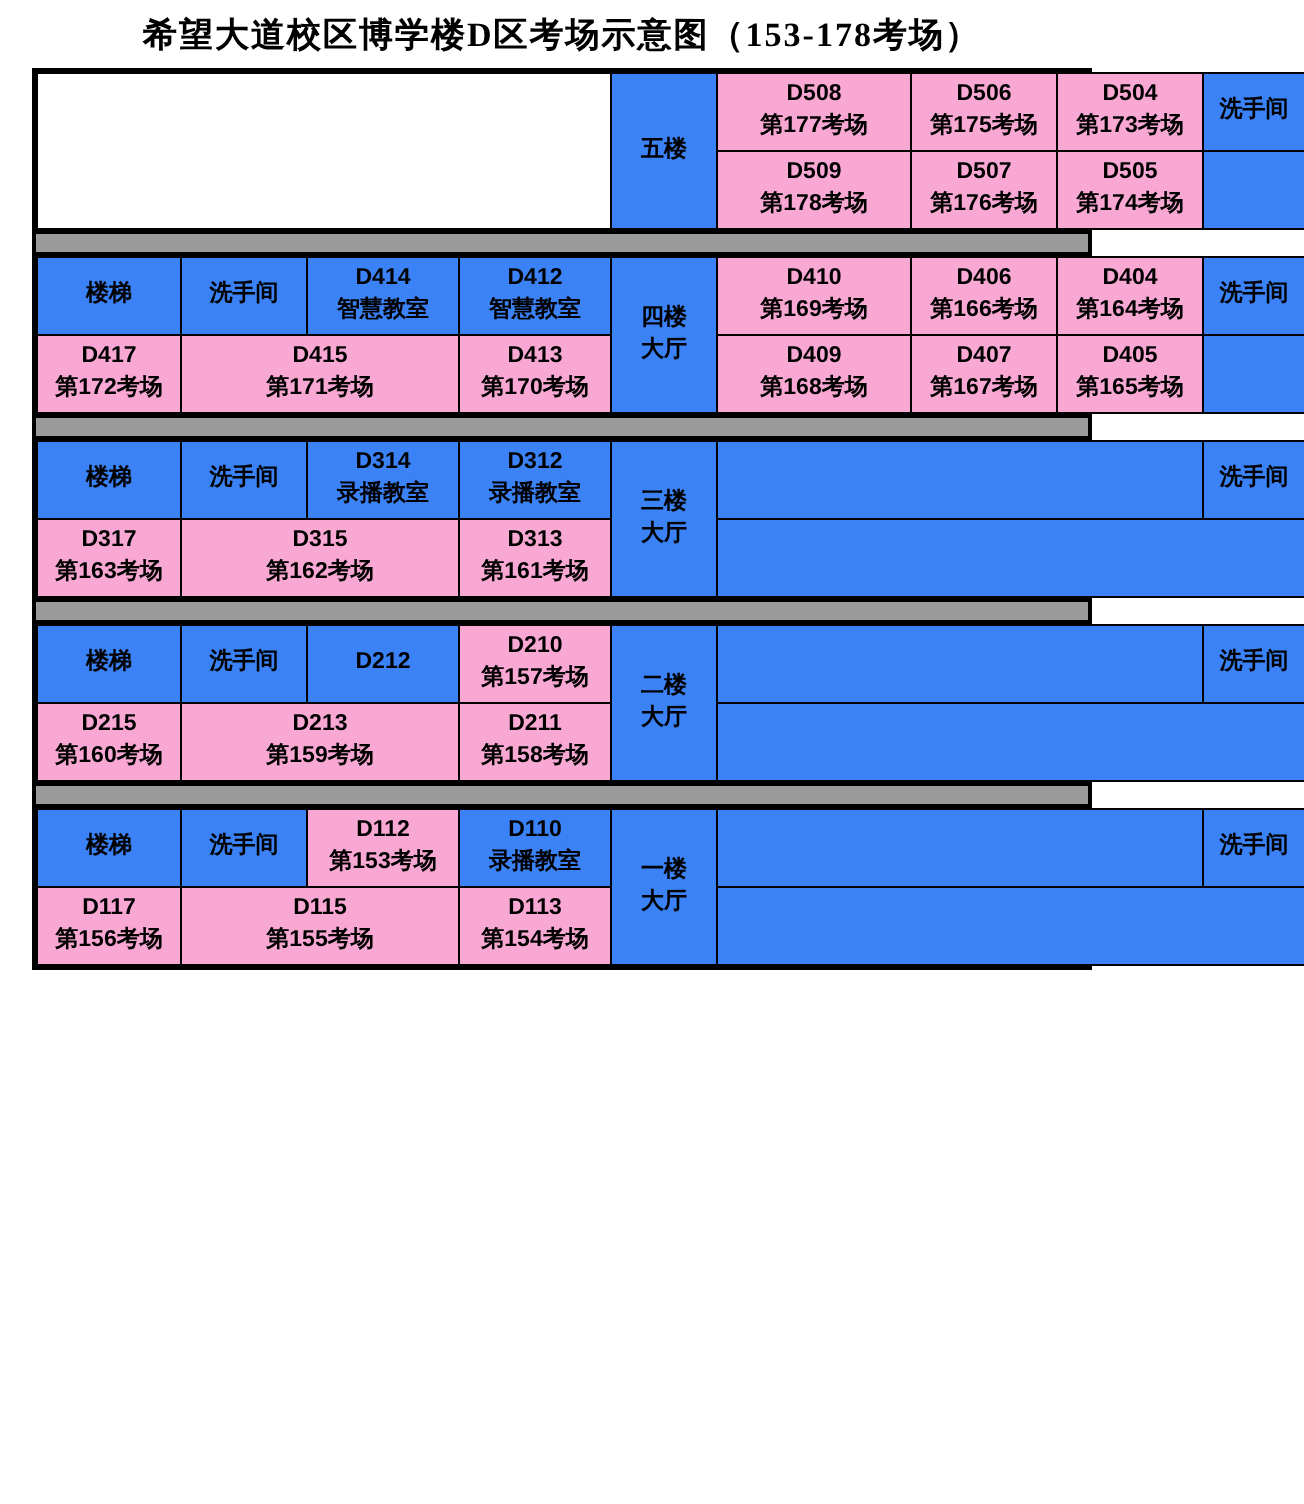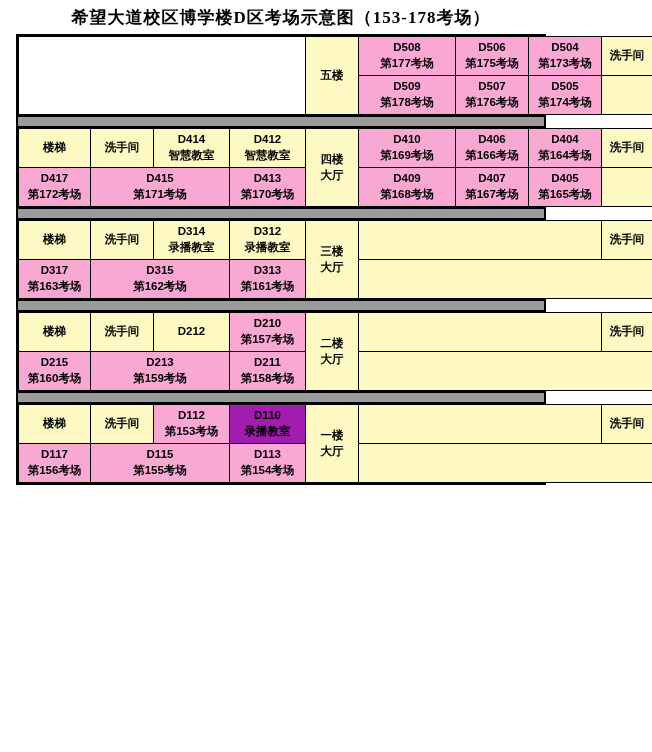--- a/index.html
+++ b/index.html
@@ -47,22 +47,22 @@
     vertical-align: middle;
     padding: 0;
     line-height: 1.35;
     height: 38px;
   }
   td.blank {
     border: 1px solid #000;
     background: #fff;
   }
   td.yellow { background: #f9a8d4; }
-  td.peach  { background: #a21caf; }
-  td.white  { background: #fef9c3; }
+  td.peach  { background: #3b82f6; }
+  td.white  { background: #3b82f6; }
   .gap {
     height: 9px;
     background: #9a9a9a;
     margin: 0 16px;
     border-left: 2px solid #000;
     border-right: 2px solid #000;
     box-sizing: border-box;
   }
   .cellline { display: block; }
   .lobby {

